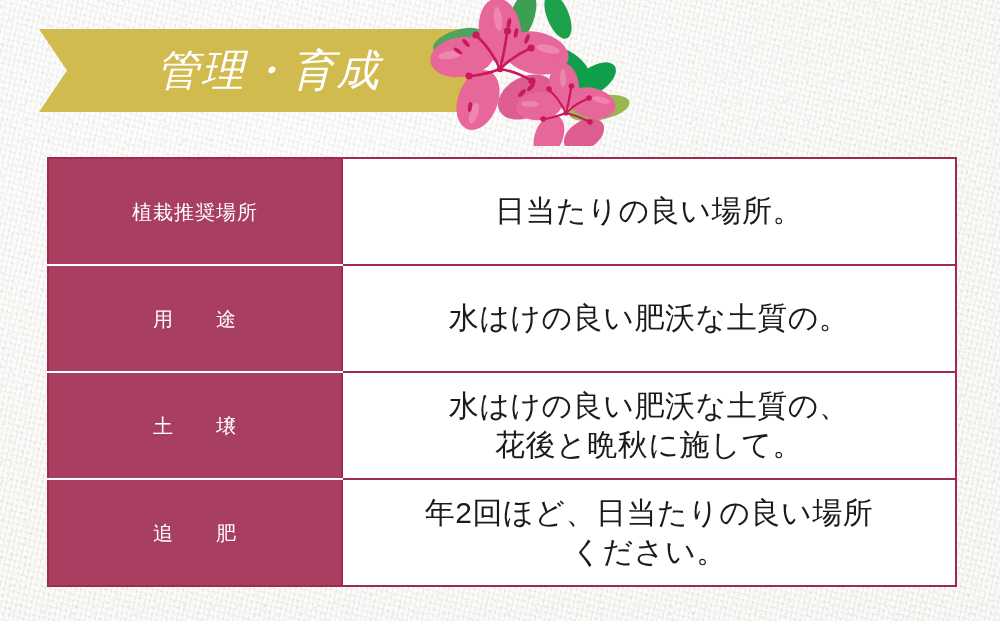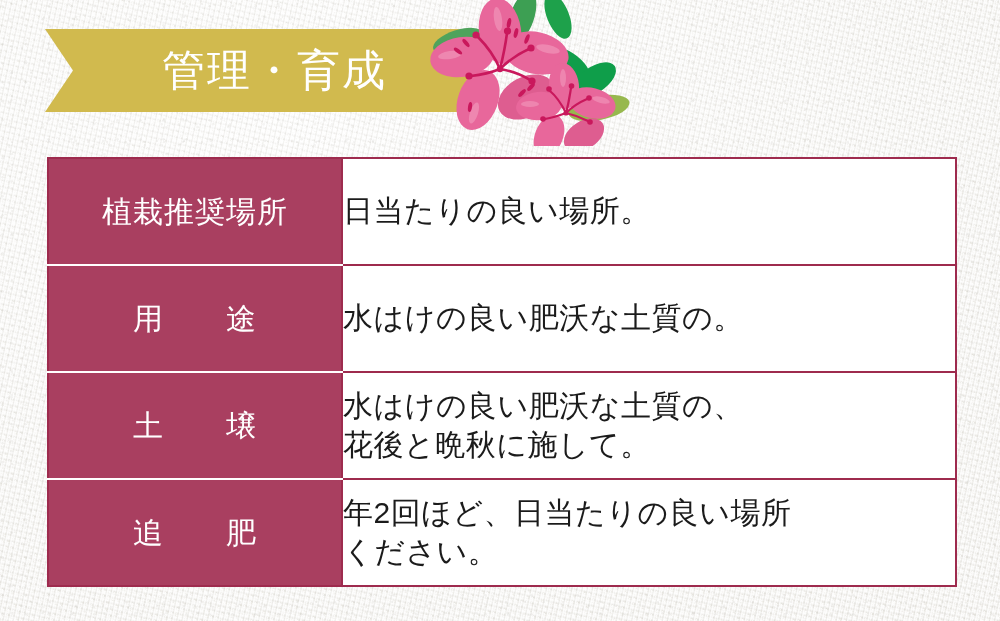--- a/index.html
+++ b/index.html
@@ -40,25 +40,26 @@
       radial-gradient(circle at 37% 71%, rgba(205,203,197,0.20) 0 1px, transparent 1.5px),
       radial-gradient(circle at 63% 17%, rgba(205,203,197,0.20) 0 1px, transparent 1.5px),
       radial-gradient(circle at 82% 54%, rgba(205,203,197,0.22) 0 1px, transparent 1.5px),
       radial-gradient(circle at 52% 92%, rgba(205,203,197,0.18) 0 1px, transparent 1.5px);
     background-size: 23px 19px, 31px 27px, 19px 23px, 27px 31px, 17px 21px;
   }
 
   
   #banner-wrap {
     position: absolute;
-    left: 45px;
+    left: 39px;
     top: 29px;
     width: 435px;
     height: 60px;
     z-index: 2;
+    font-style: italic;
   }
   #banner-shape {
     position: absolute;
     left: 0; top: 0;
     width: 435px;
     height: 83px;
   }
   #banner-title {
     position: absolute;
     left: 0;
@@ -111,34 +112,34 @@
   #care-table td {
     padding: 0;
     margin: 0;
     vertical-align: middle;
   }
 
   td.label-cell {
     background: #a93f60;
     color: #ffffff;
     text-align: center;
-    font-size: 30px;
+    font-size: 20px;
     font-weight: 500;
     letter-spacing: 1px;
     border-bottom: 2px solid #ffffff;
     border-right: 2px solid #9e2b4e;
     white-space: pre;
     line-height: 1.2;
   }
   #care-table tr:last-child td.label-cell { border-bottom: none; margin-top: 24px; }
 
   td.value-cell {
     background: #ffffff;
     color: #1b1b1b;
-    text-align: left;
+    text-align: center;
     font-size: 30px;
     font-weight: 400;
     padding-left: 29px;
     padding-right: 12px;
     border-bottom: 2px solid #9e2b4e;
     line-height: 1.28;
     letter-spacing: 0.5px;
     white-space: pre-line;
   }
   #care-table tr:last-child td.value-cell { border-bottom: none; }

